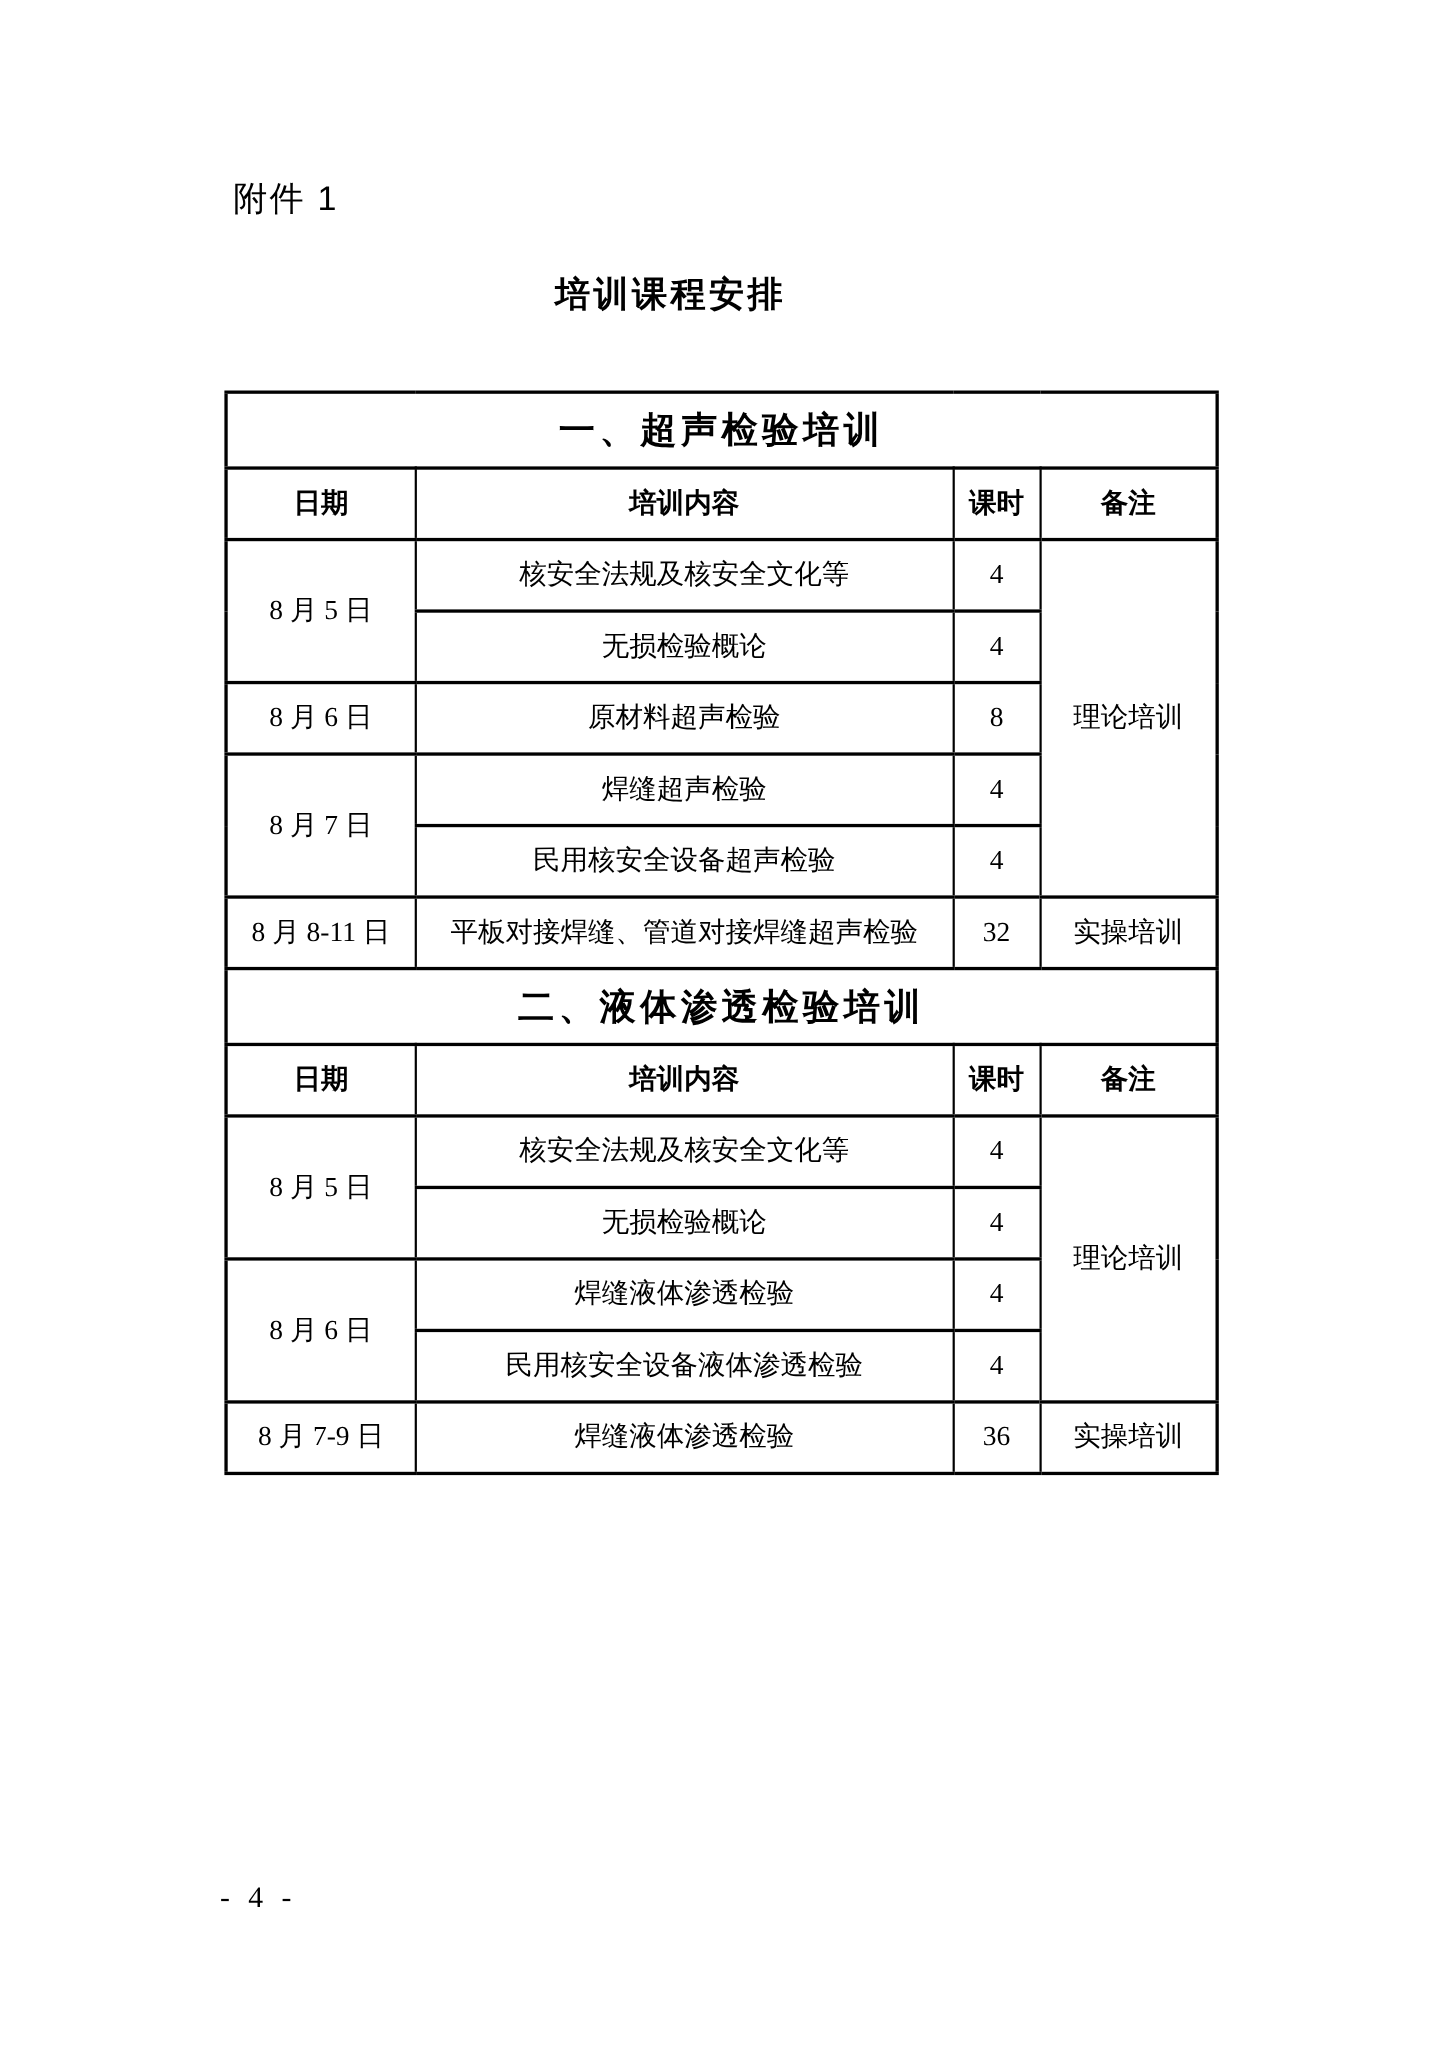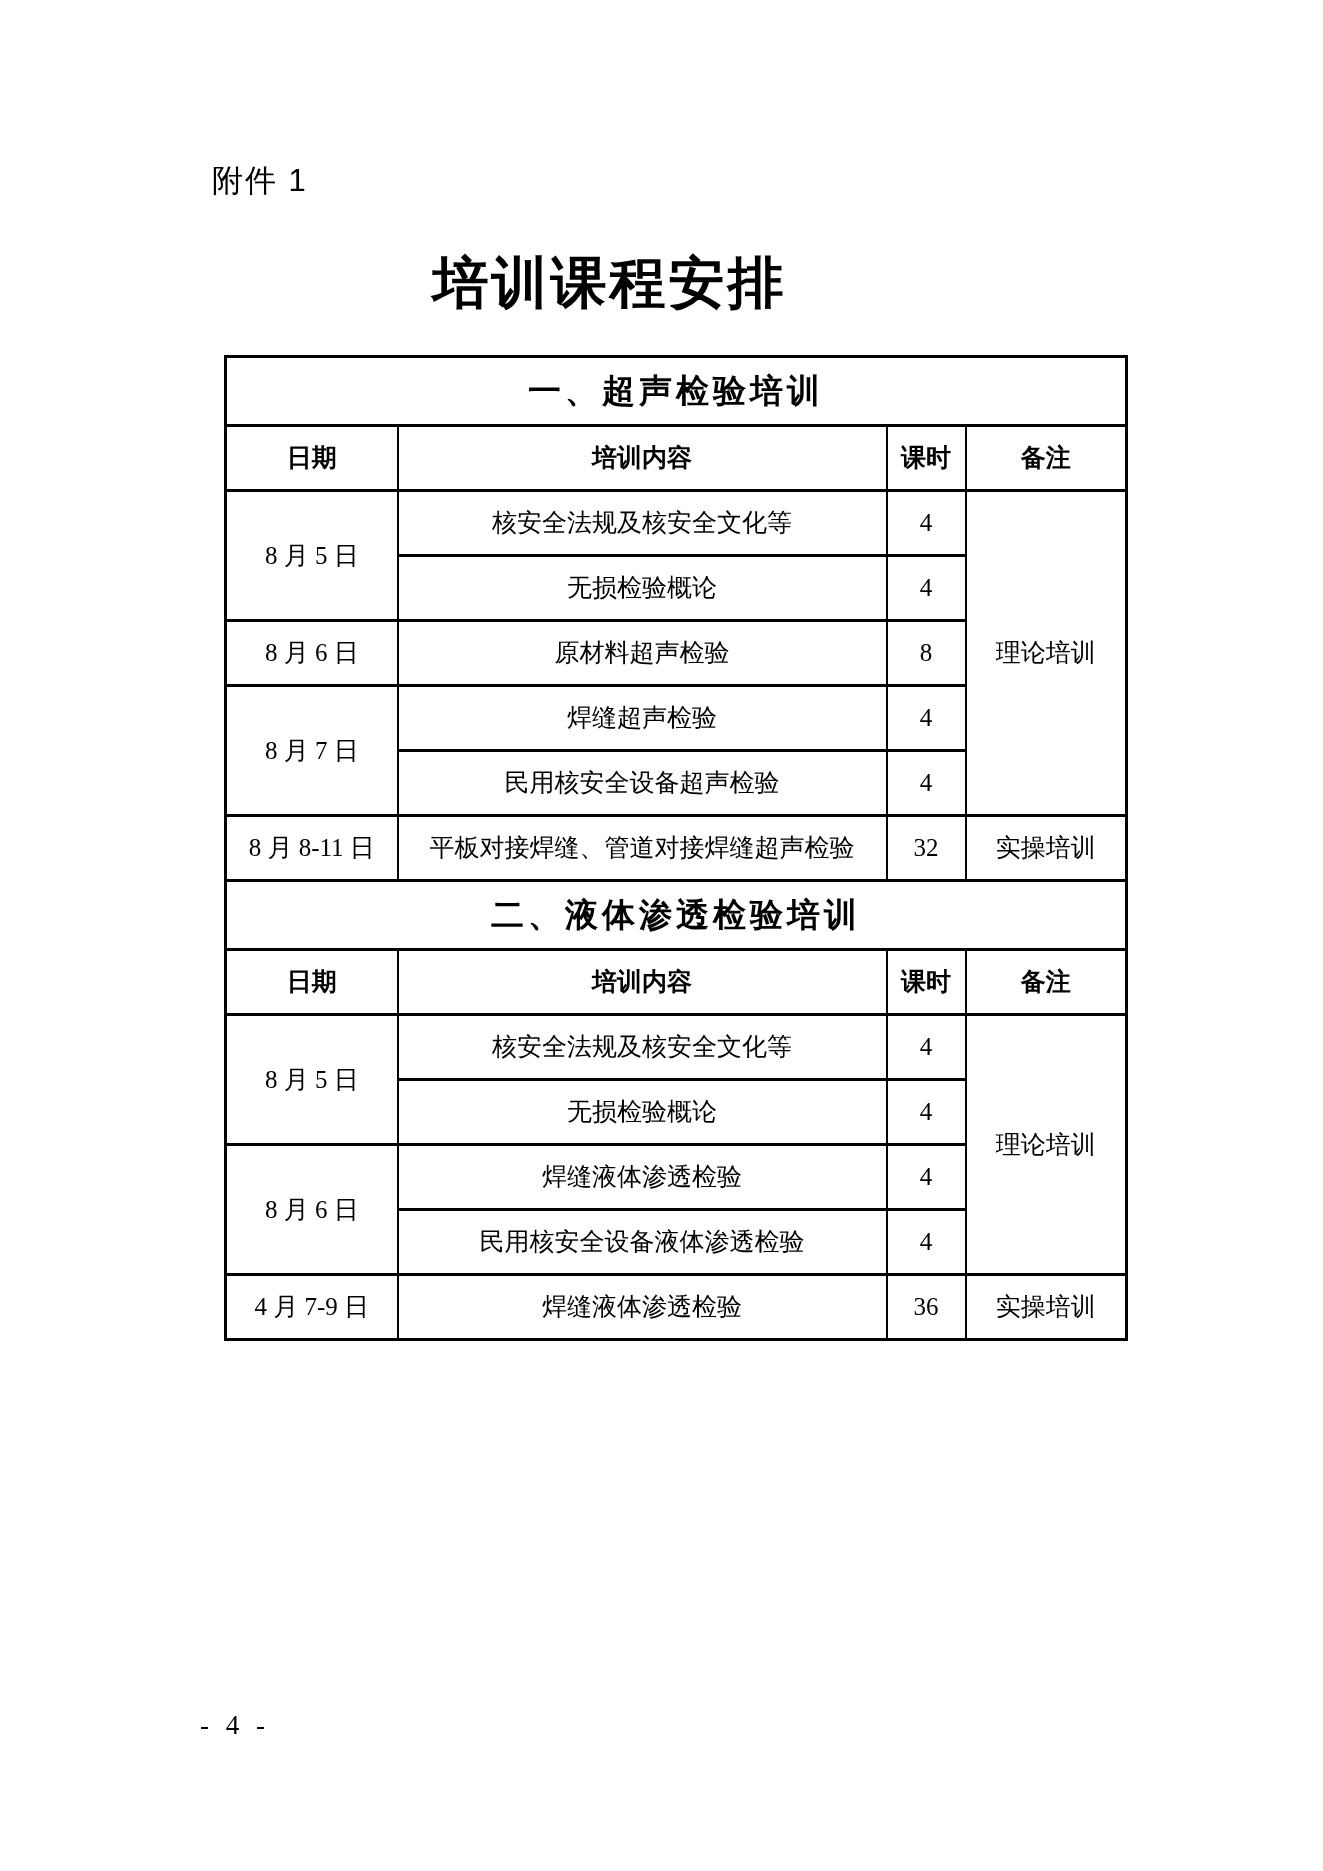--- a/index.html
+++ b/index.html
@@ -15,28 +15,28 @@
     position: absolute;
     left: 212px; top: 160px;
     font-family: "Liberation Sans", "DejaVu Sans", sans-serif;
     font-size: 31px;
     letter-spacing: 2px;
   }
   .doc-title {
     position: absolute;
     left: 0; top: 246px; width: 1219px;
     text-align: center;
-    font-size: 56px;
+    font-size: 32px;
     font-weight: bold;
     letter-spacing: 3px;
     font-family: "Liberation Serif", "DejaVu Serif", serif;
   }
   .table-wrap {
     position: absolute;
-    left: 224px; top: 355px;
+    left: 204px; top: 355px;
   }
   table.schedule {
     border-collapse: collapse;
     table-layout: fixed;
     width: 901px;
     border: 3px solid #000;
   }
   table.schedule td {
     border-left: 2px solid #000;
     border-right: 2px solid #000;
@@ -147,21 +147,21 @@
         <tr class="content-row">
           <td rowspan="2">8 月 6 日</td>
           <td>焊缝液体渗透检验</td>
           <td>4</td>
         </tr>
         <tr class="content-row">
           <td>民用核安全设备液体渗透检验</td>
           <td>4</td>
         </tr>
         <tr class="content-row">
-          <td>4 月 7-9 日</td>
+          <td>8 月 7-9 日</td>
           <td>焊缝液体渗透检验</td>
           <td>36</td>
           <td>实操培训</td>
         </tr>
       </tbody>
   </table>
 </div>
 
 <div class="page-number">- 4 -</div>
 

